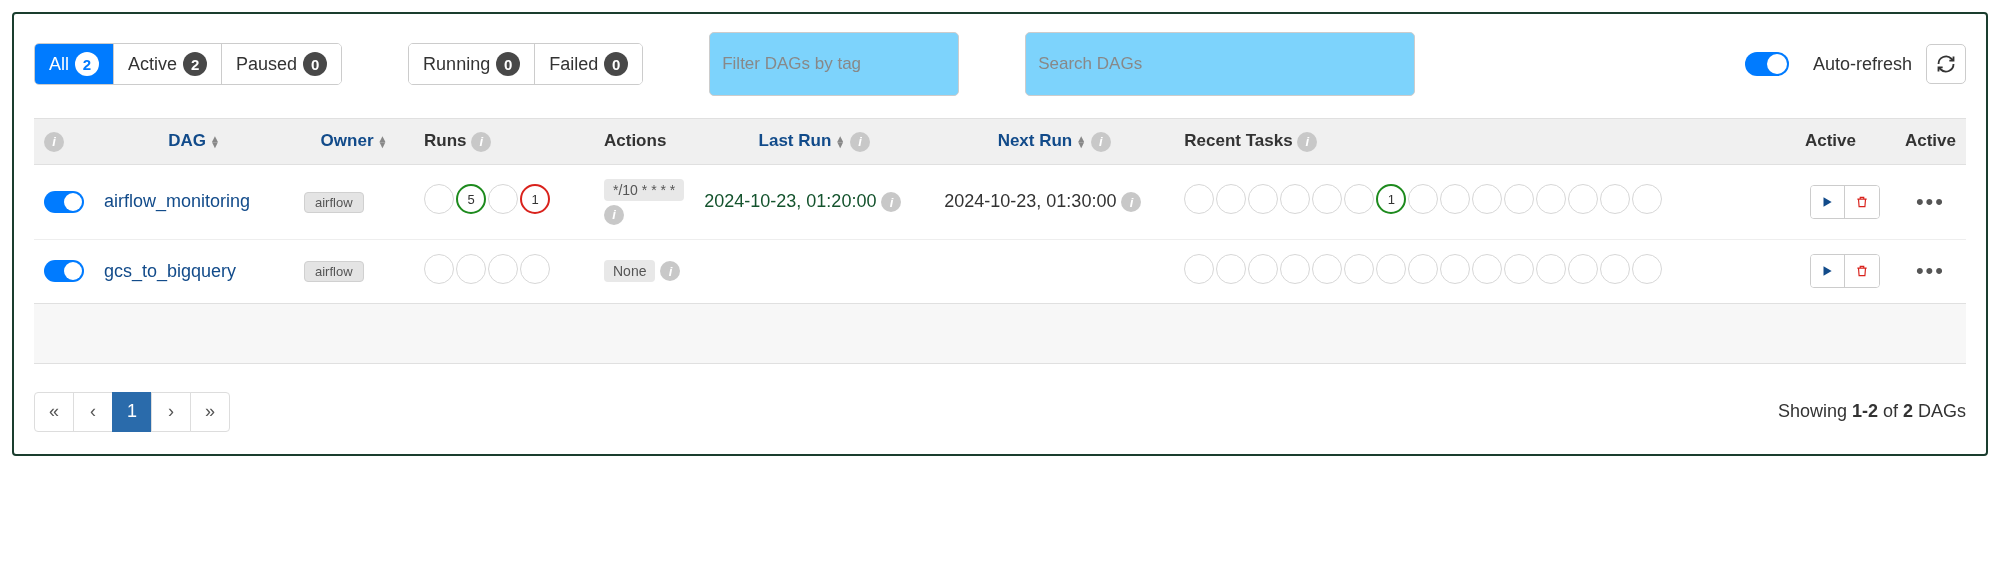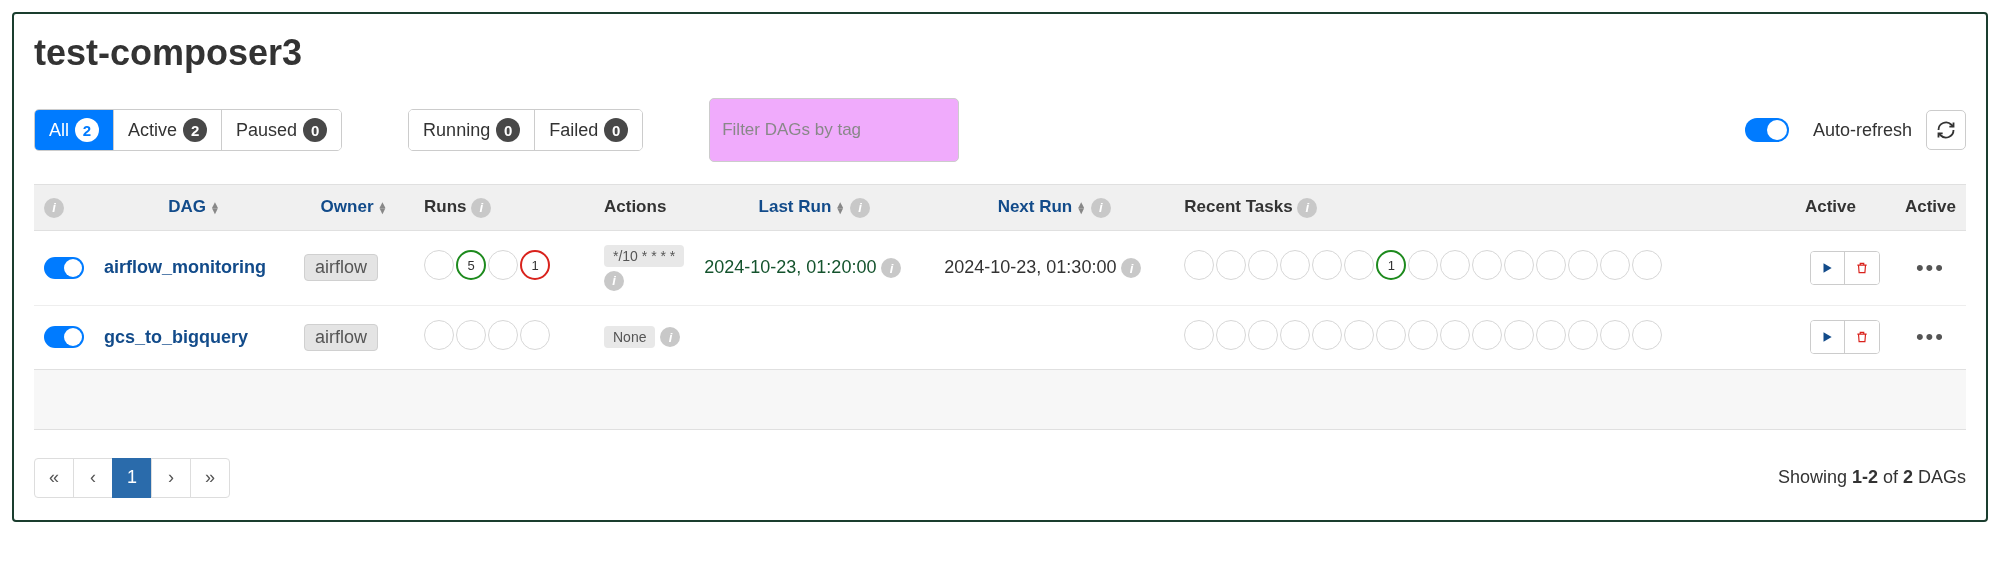--- a/index.html
+++ b/index.html
@@ -7,41 +7,41 @@
 .frame { border: 2px solid #1a3d2e; border-radius: 4px; padding: 18px 20px 22px; }
 .page-title { font-size: 36px; font-weight: 600; color: #333; margin-bottom: 24px; }
 .toolbar { display: flex; align-items: center; gap: 14px; margin-bottom: 22px; }
 .btn-group { display: inline-flex; border: 1px solid #ccc; border-radius: 5px; overflow: hidden; }
 .btn-group .btn { border: none; border-right: 1px solid #ccc; background: #fff; padding: 8px 14px; font-size: 18px; cursor: pointer; display: inline-flex; align-items: center; gap: 6px; color: #333; }
 .btn-group .btn:last-child { border-right: none; }
 .btn-group .btn.active { background: #007bff; color: #fff; }
 .badge { display: inline-flex; align-items: center; justify-content: center; min-width: 24px; height: 24px; padding: 0 7px; border-radius: 12px; background: #484848; color: #fff; font-size: 15px; font-weight: 600; }
 .btn.active .badge { background: #fff; color: #007bff; }
 .spacer-flex { flex: 1; }
-.text-input { border: 1px solid #ccc; border-radius: 5px; padding: 21px 12px; font-size: 17px; color: #333; background: #f0abfc; }
+.text-input { border: 1px solid #ccc; border-radius: 5px; padding: 21px 12px; font-size: 17px; color: #333; background: #7dd3fc; }
 .text-input::placeholder { color: #888; }
 .filter-input { width: 250px; }
 .search-input { width: 390px; }
 .autorefresh { display: inline-flex; align-items: center; gap: 24px; font-size: 18px; }
 .toggle { position: relative; width: 44px; height: 24px; background: #007bff; border-radius: 12px; cursor: pointer; }
 .toggle .knob { position: absolute; top: 2px; right: 2px; width: 20px; height: 20px; background: #fff; border-radius: 50%; }
 .icon-btn { border: 1px solid #ccc; background: #fff; border-radius: 5px; width: 40px; height: 40px; display: inline-flex; align-items: center; justify-content: center; cursor: pointer; }
 .icon-btn svg { width: 20px; height: 20px; }
 
 .table { width: 100%; border-collapse: collapse; }
 .table thead th { background: #f0f0f0; padding: 12px 10px; text-align: left; font-weight: 600; font-size: 17px; color: #333; border-top: 1px solid #e0e0e0; border-bottom: 1px solid #e0e0e0; white-space: nowrap; }
 .table thead th.sortable { color: #124b8a; cursor: pointer; text-align: center; }
 .sort-arrows { display: inline-flex; flex-direction: column; vertical-align: middle; margin-left: 4px; line-height: 6px; font-size: 10px; color: #888; }
 .table tbody td { padding: 14px 10px; border-bottom: 1px solid #eee; vertical-align: middle; font-size: 18px; white-space: nowrap; }
 .table tbody tr:last-child td { border-bottom: 1px solid #e0e0e0; }
 .tbody-pad td { height: 60px; background: #f7f7f7; }
 
 .info-icon { display: inline-flex; width: 20px; height: 20px; border-radius: 50%; background: #c8c8c8; color: #fff; align-items: center; justify-content: center; font-size: 13px; font-weight: bold; font-style: italic; vertical-align: middle; }
-.dag-link { color: #124b8a; font-weight: 700; text-decoration: none; }
-.tag-chip { display: inline-block; background: #e4e4e4; border: 1px solid #d0d0d0; border-radius: 4px; padding: 2px 10px; font-size: 18px; color: #555; }
+.dag-link { color: #124b8a; font-weight: 400; text-decoration: none; }
+.tag-chip { display: inline-block; background: #e4e4e4; border: 1px solid #d0d0d0; border-radius: 4px; padding: 2px 10px; font-size: 13px; color: #555; }
 .schedule-chip { display: inline-block; background: #e8e8e8; border-radius: 4px; padding: 3px 9px; font-size: 14px; color: #555; }
 
 .toggle-sm { position: relative; width: 40px; height: 22px; background: #007bff; border-radius: 11px; display: inline-block; cursor: pointer; vertical-align: middle; }
 .toggle-sm .knob { position: absolute; top: 2px; right: 2px; width: 18px; height: 18px; background: #fff; border-radius: 50%; }
 
 .circle-row { display: inline-flex; gap: 2px; align-items: center; }
 .circle { width: 30px; height: 30px; border-radius: 50%; border: 1.5px solid #d7d7d7; display: inline-flex; align-items: center; justify-content: center; font-size: 13px; color: #333; background: #fff; }
 .circle.green { border: 2.5px solid #1d8a1d; }
 .circle.red { border: 2.5px solid #d9221c; }
 
@@ -58,36 +58,36 @@
 .pager a.current { background: #2a6bab; color: #fff; border-color: #2a6bab; }
 .showing { font-size: 18px; color: #333; }
 
 .col-toggle{width:60px}.col-dag{width:200px}.col-owner{width:120px}.col-runs{width:180px}.col-sched{width:100px}.col-last{width:240px}.col-next{width:240px}.col-recent{width:auto}.col-actions{width:100px;text-align:center}.col-links{width:70px;text-align:center}
 .blankspace{display:inline-block;width:38px}
 </style>
 </head>
 <body>
 
 <div class="frame">
-  <h1 class="page-title">test-composer3</h1>
 
   <div class="toolbar">
     <div class="btn-group" id="filter-tabs">
         <button class="btn active">All <span class="badge">2</span></button>
         <button class="btn">Active <span class="badge">2</span></button>
         <button class="btn">Paused <span class="badge">0</span></button>
       </div>
     <span class="blankspace"></span>
     <div class="btn-group" id="status-tabs">
         <button class="btn">Running <span class="badge">0</span></button>
         <button class="btn">Failed <span class="badge">0</span></button>
       </div>
     <span class="blankspace"></span>
     <input class="text-input filter-input" placeholder="Filter DAGs by tag" style="">
     <span class="blankspace"></span>
+    <input class="text-input search-input" placeholder="Search DAGs" style="">
     <span class="spacer-flex"></span>
     <div class="autorefresh">
       <span class="toggle">
           <span class="knob"></span>
         </span>
       <span>Auto-refresh</span>
     </div>
     <button class="icon-btn">
       <svg viewBox="0 0 24 24" fill="none" stroke="#333" stroke-width="2.2">
           <path d="M3 12a9 9 0 0 1 15.5-6.3L21 8"></path>

